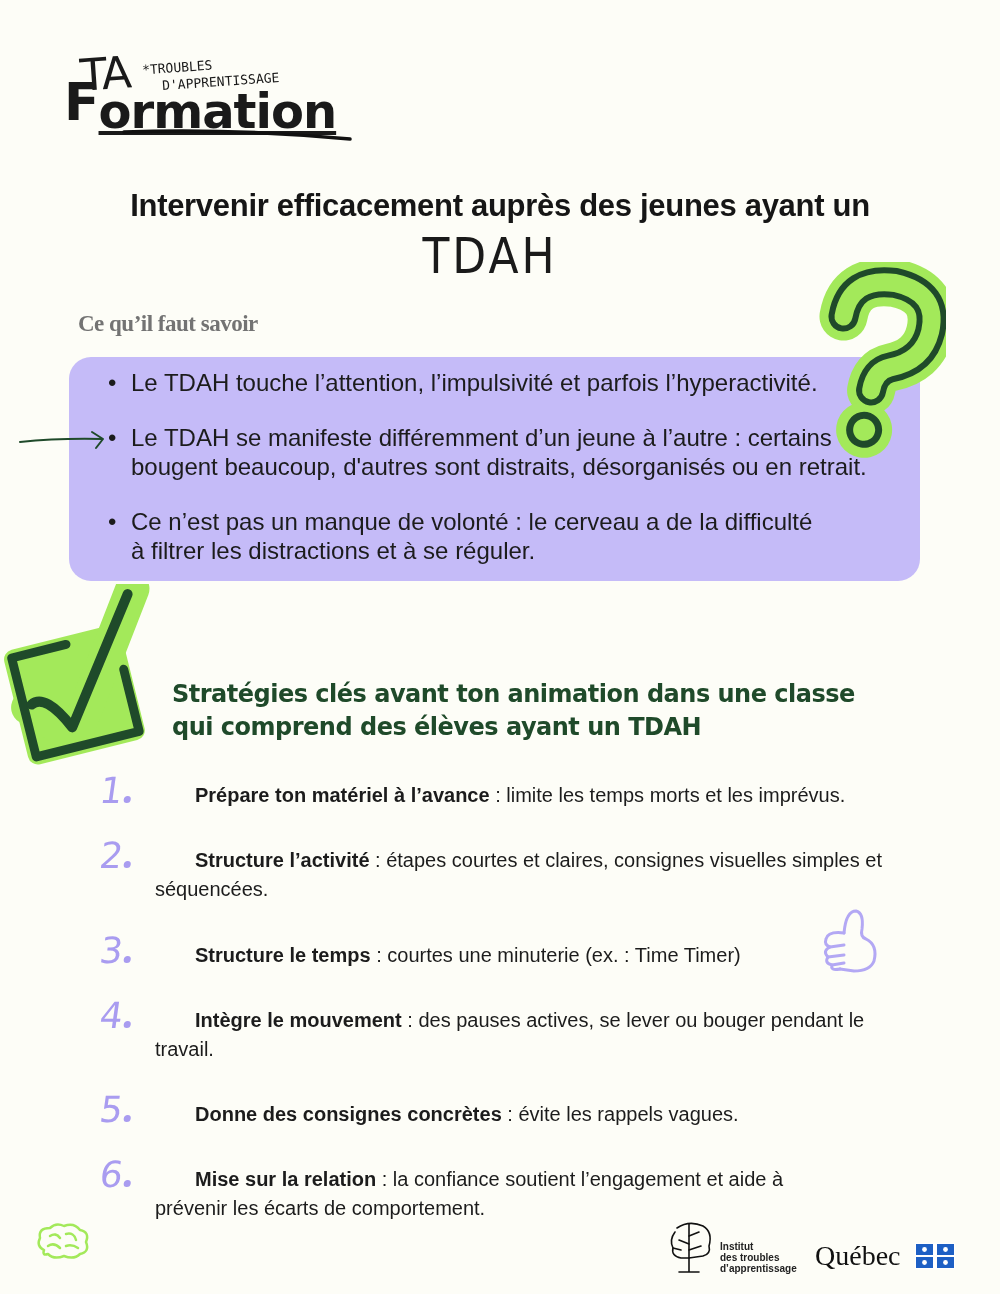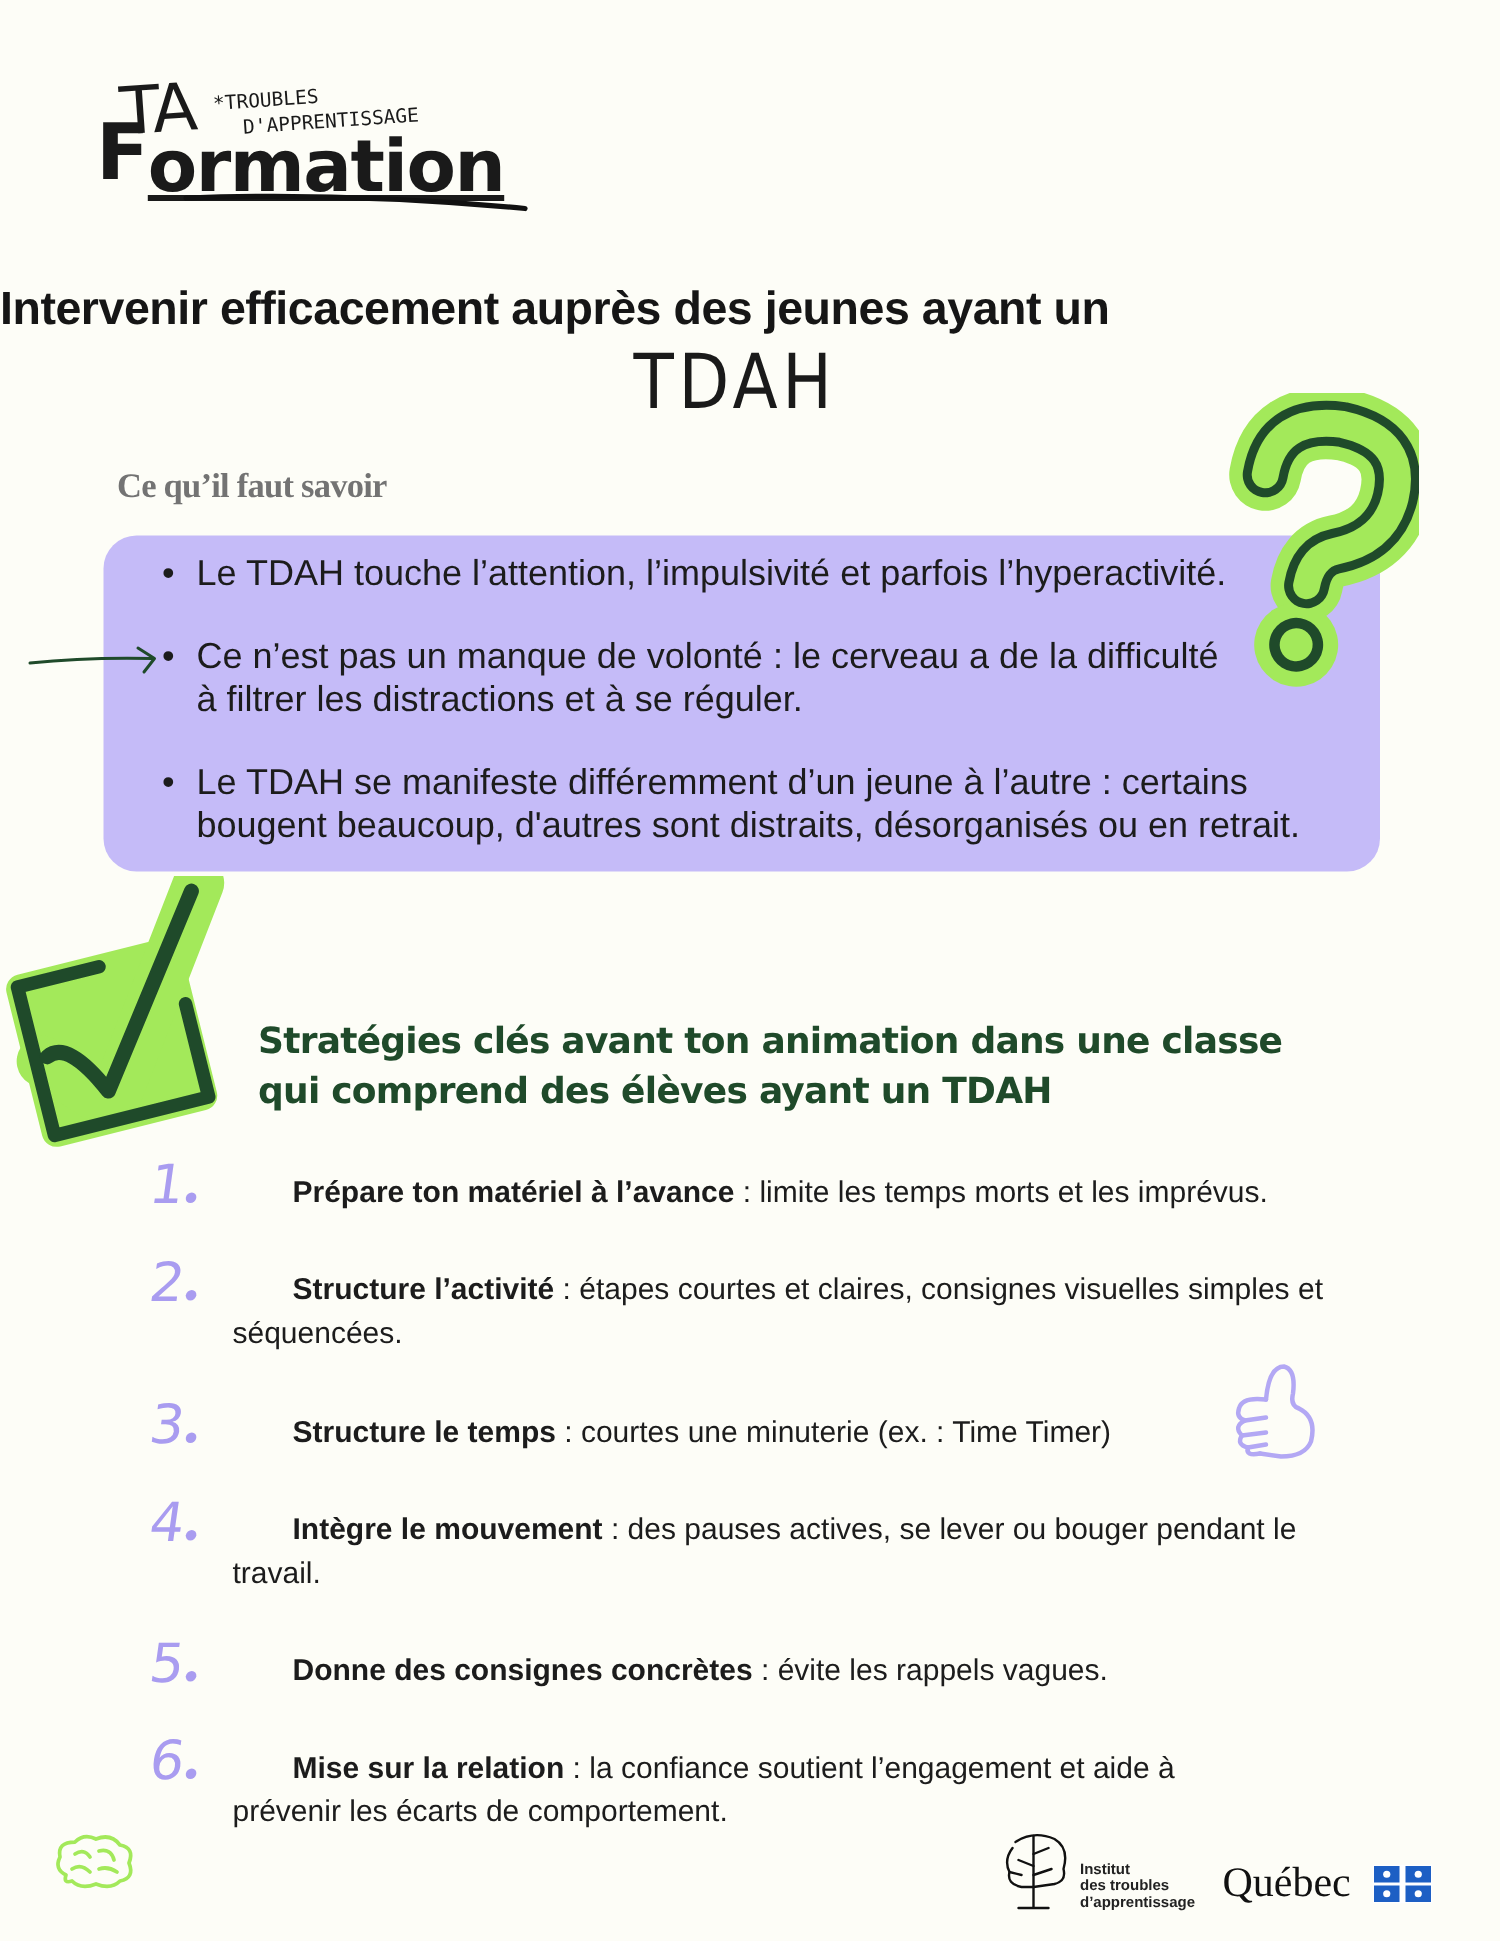--- a/index.html
+++ b/index.html
@@ -18,21 +18,21 @@
     .logo-ta { left: 18px; top: 0px; font-family: "DejaVu Sans", sans-serif; font-size: 44px; font-weight: 400; letter-spacing: -2px; transform: rotate(-4deg); }
     .logo-sub1, .logo-sub2 { font-family: "DejaVu Sans Mono", monospace; font-size: 13px; letter-spacing: 0px; }
     .logo-sub1 { left: 80px; top: 12px; transform: rotate(-4deg); }
     .logo-sub2 { left: 100px; top: 26px; transform: rotate(-4deg); }
     .logo-main { left: 2px; top: 28px; font-family: "DejaVu Sans", sans-serif; font-weight: 900; font-size: 52px; letter-spacing: -1px; line-height: 1; }
     .logo-main .big-f { font-size: 52px; }
     .logo-main .rest { font-size: 48px; position: relative; top: 8px; text-decoration: underline; }
     .logo-underline { left: 60px; top: 80px; width: 230px; height: 14px; }
 
     
-    .title { left: 0; width: 1000px; top: 188px; font-size: 31px; font-weight: 700; color: #161616; letter-spacing: -0.3px; }
+    .title { left: 0; width: 1000px; top: 188px; text-align: center; font-size: 31px; font-weight: 700; color: #161616; letter-spacing: -0.3px; }
     .title-tdah { left: 0; width: 980px; top: 230px; text-align: center; font-family: "DejaVu Sans", sans-serif; font-size: 44px; font-weight: 400; letter-spacing: 3px; transform: scaleY(1.15); }
 
     
     .sec1-heading { left: 78px; top: 311px; font-size: 23px; font-weight: 900; color: #737373; font-family: Liberation Serif, serif; letter-spacing: -0.5px; }
     .purple-card { left: 69px; top: 357px; width: 851px; height: 224px; background: #c5bbf8; border-radius: 22px; }
     .bullets { left: 108px; top: 368px; width: 800px; margin: 0; padding: 0; list-style: none; }
     .bullet { position: relative; padding-left: 23px; font-size: 24px; line-height: 29px; margin-bottom: 26px; color: #1c1c1c; }
     .bullet::before { content: "•"; position: absolute; left: 0; top: 0; }
     .arrow { left: 18px; top: 428px; width: 90px; height: 24px; }
     .question { left: 796px; top: 262px; width: 150px; height: 200px; }
@@ -72,22 +72,22 @@
   </svg>
 </div>
 
 <div class="abs title">Intervenir efficacement auprès des jeunes ayant un</div>
 <div class="abs title-tdah">TDAH</div>
 
 <div class="abs sec1-heading">Ce qu’il faut savoir</div>
 <div class="abs purple-card"></div>
 <ul class="abs bullets">
   <li class="bullet" style="width:700px">Le TDAH touche l’attention, l’impulsivité et parfois l’hyperactivité.</li>
+  <li class="bullet" style="width:790px">Le TDAH se manifeste différemment d’un jeune à l’autre : certains bougent beaucoup, d'autres sont distraits, désorganisés ou en retrait.</li>
   <li class="bullet" style="width:690px">Ce n’est pas un manque de volonté : le cerveau a de la difficulté à filtrer les distractions et à se réguler.</li>
-  <li class="bullet" style="width:790px">Le TDAH se manifeste différemment d’un jeune à l’autre : certains bougent beaucoup, d'autres sont distraits, désorganisés ou en retrait.</li>
 </ul>
 
 <svg class="abs arrow" viewBox="0 0 90 24">
   <path d="M2 14 Q 40 10 84 11" stroke="#1f4a2a" stroke-width="2" fill="none" stroke-linecap="round"></path>
   <path d="M74 4 L 85 11 L 78 20" stroke="#1f4a2a" stroke-width="2" fill="none" stroke-linecap="round" stroke-linejoin="round"></path>
 </svg>
 
 <svg class="abs question" viewBox="0 0 150 200">
   <g transform="rotate(10 75 100)">
     <path d="M40 60 Q 40 20 85 18 Q 130 20 128 60 Q 126 90 95 102 Q 80 108 80 128" stroke="#a3e95a" stroke-width="48" fill="none" stroke-linecap="round" stroke-linejoin="round"></path>

